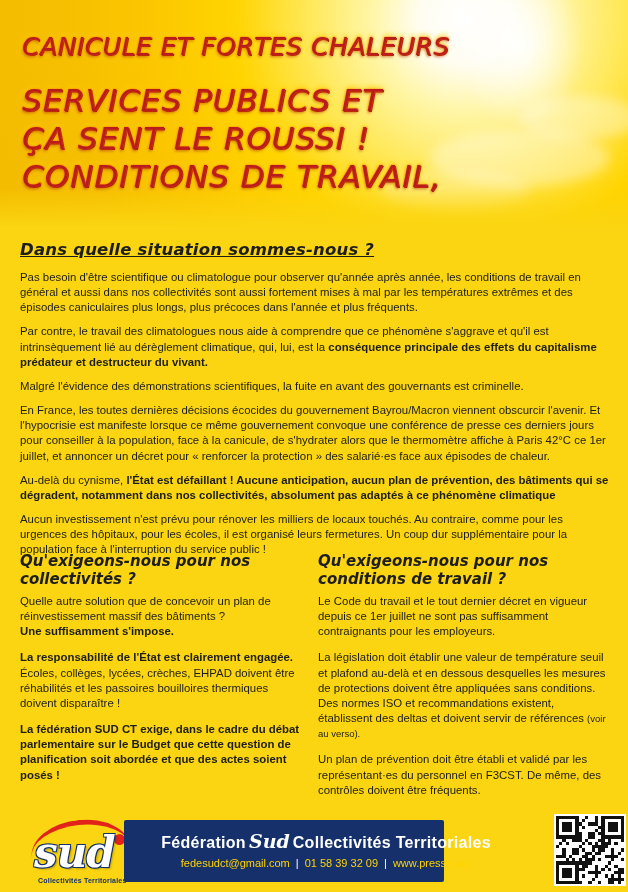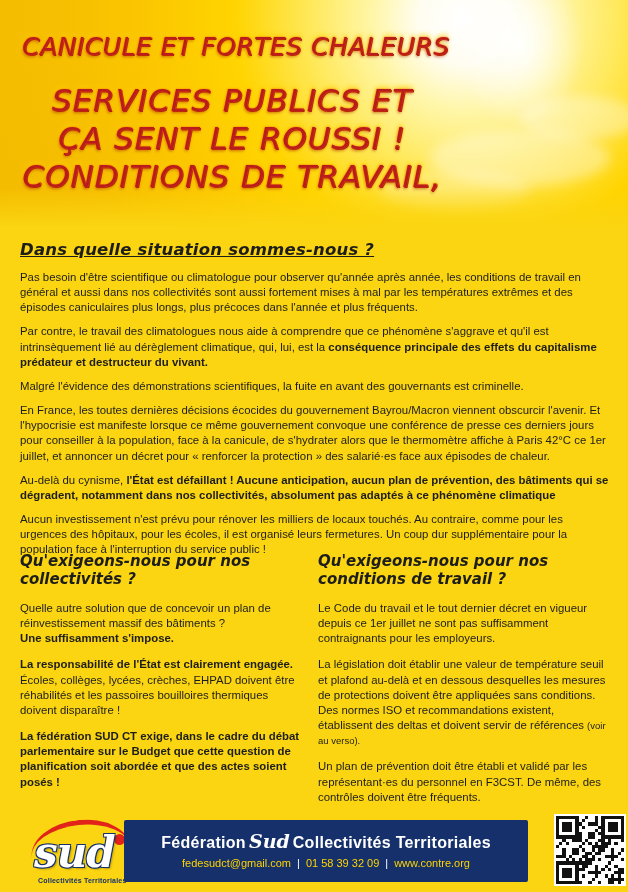--- a/index.html
+++ b/index.html
@@ -83,21 +83,20 @@
     left: 22px;
     top: 14px;
     font-size: 25px;
     letter-spacing: 0.5px;
   }
   .t-main {
     position: absolute;
     left: 22px;
     top: 62px;
     width: 420px;
-    text-align: center;
     font-size: 31px;
     line-height: 1.22;
   }
 
   
   .content {
     position: absolute;
     left: 0; top: 232px;
     width: 628px;
     height: 660px;
@@ -143,21 +142,21 @@
     left: 318px;
     top: 320px;
     width: 292px;
   }
   .col-head {
     font-family: "DejaVu Sans", sans-serif;
     font-weight: bold;
     font-style: italic;
     font-size: 15px;
     color: #1d1d1b;
-    margin-bottom: 13px;
+    margin-bottom: 6px;
   }
   .col-left p, .col-right p {
     margin: 0 0 11px 0;
     font-size: 11.4px;
     line-height: 1.33;
     color: #1d1d1b;
   }
   .small-note { font-size: 9.5px; }
 
   
@@ -166,21 +165,21 @@
     left: 0;
     bottom: 0;
     width: 628px;
     height: 78px;
     margin-left: 12px;
   }
   .footer-bar {
     position: absolute;
     left: 112px;
     top: 6px;
-    width: 404px;
+    width: 320px;
     height: 62px;
     background: #15306b;
     border-radius: 2px;
   }
   .footer-line1 {
     position: absolute;
     left: 0; top: 10px;
     width: 404px;
     text-align: center;
     color: #ffffff;
@@ -331,21 +330,21 @@
       <div class="logo-dot"></div>
       <div class="logo-text">sud</div>
       <div class="logo-sub">Collectivités Territoriales</div>
     </div>
 
     <div class="footer-bar">
       <div class="footer-line1">
         <span>Fédération</span><span class="sud-script">Sud</span><span>Collectivités Territoriales</span>
       </div>
       <div class="footer-line2">
-        <span>fedesudct@gmail.com</span><span class="sep">|</span><span>01 58 39 32 09</span><span class="sep">|</span><span>www.contre.org</span>
+        <span>fedesudct@gmail.com</span><span class="sep">|</span><span>01 58 39 32 09</span><span class="sep">|</span><span>www.presse.org</span>
       </div>
     </div>
 
     <div class="qr">
       <div class="qr-grid" id="qr-grid">
           <i class="on"></i>
           <i class="on"></i>
           <i class="on"></i>
           <i class="on"></i>
           <i class="on"></i>

